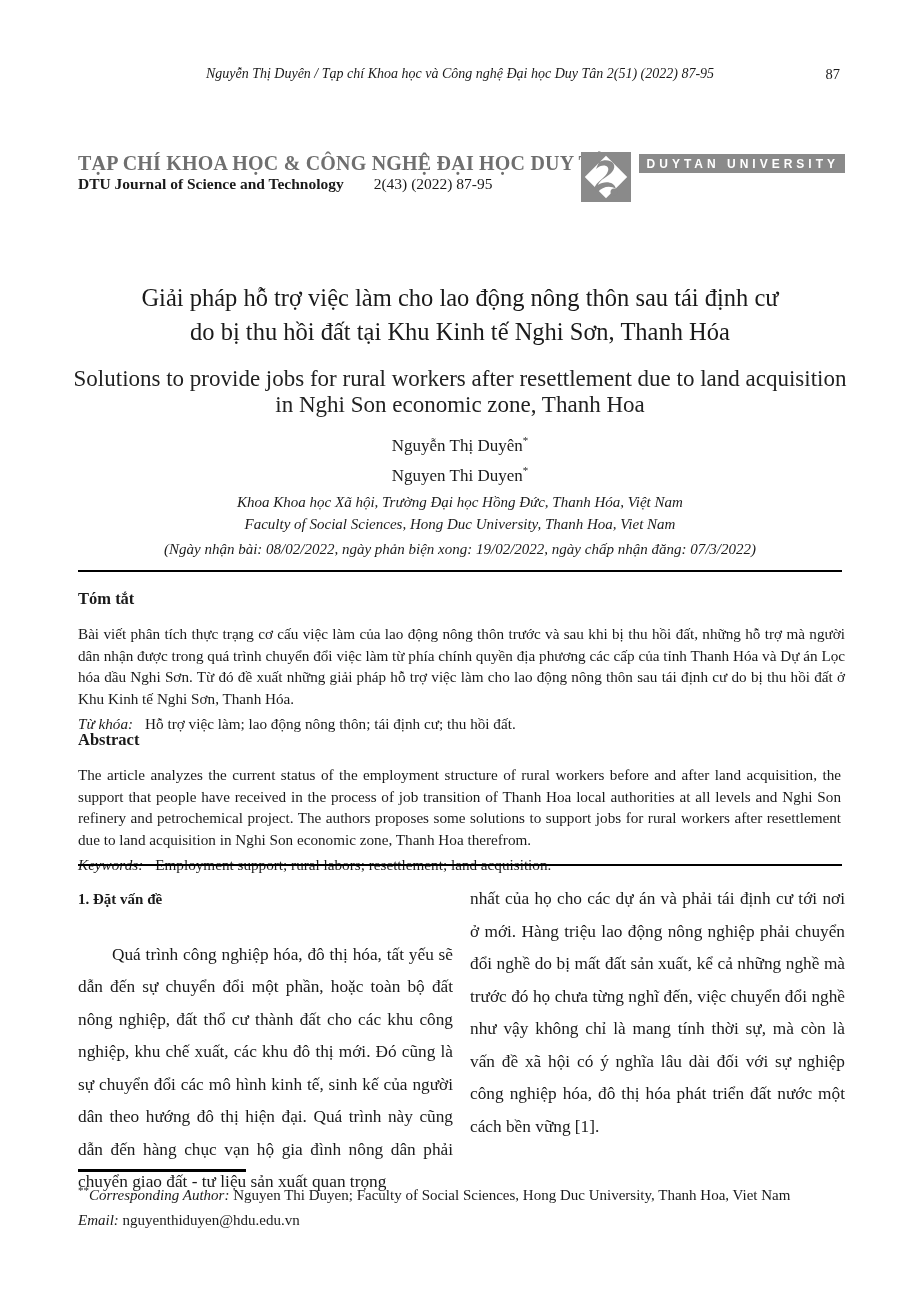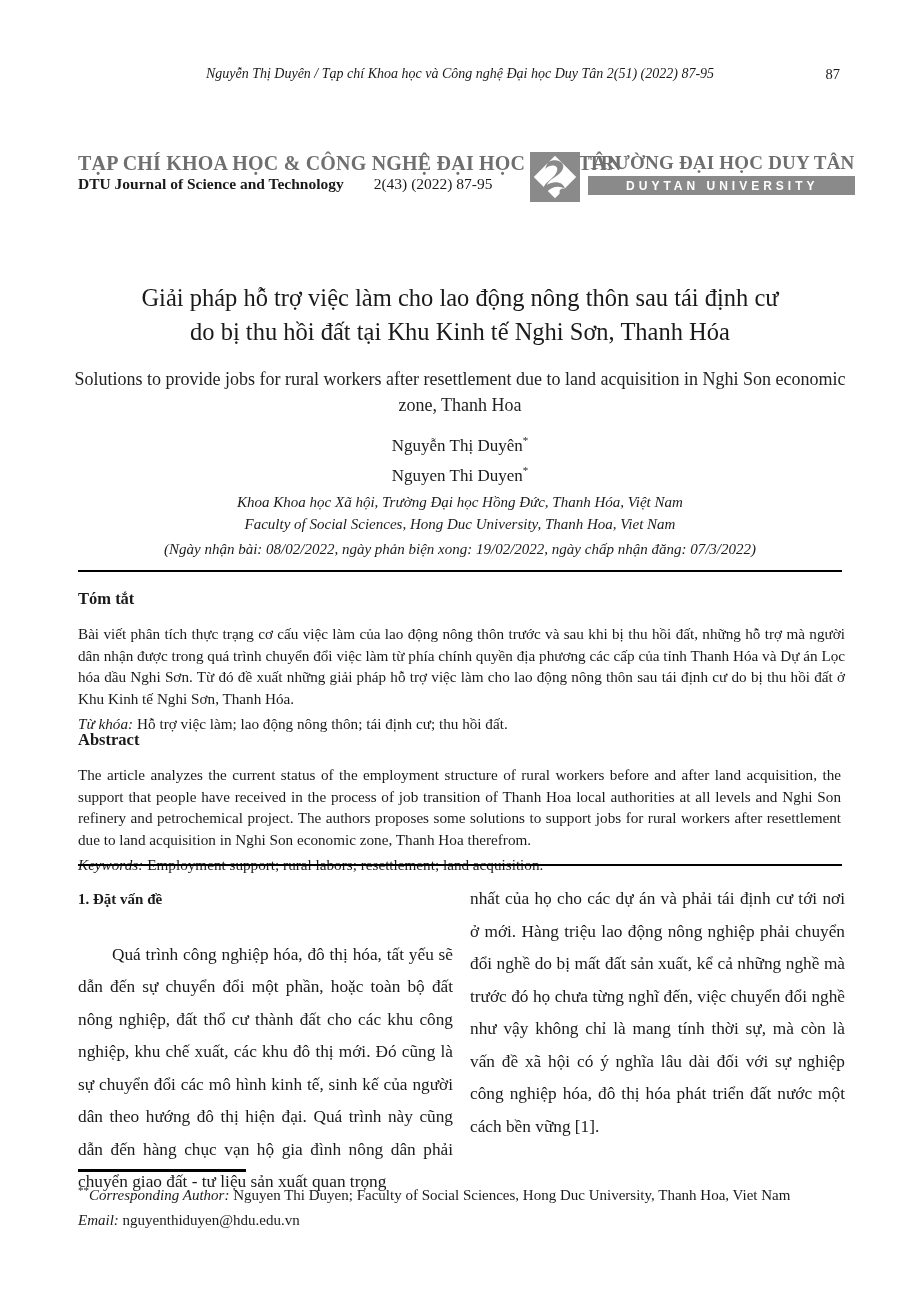--- a/index.html
+++ b/index.html
@@ -21,38 +21,38 @@
   .mh-right { display:flex; gap:8px; align-items:flex-start; }
   .logo-box { width:50px; height:50px; flex:0 0 50px; }
   .mh-right-text { display:flex; flex-direction:column; }
   .univ-name-vi { color:#6f6f6f; font-weight:bold; font-size:19px; white-space:nowrap; letter-spacing:.2px; }
   .univ-name-en { margin-top:2px; background:#8a8a8a; color:#ffffff; font-family:"Liberation Sans", sans-serif;
                   font-weight:bold; font-size:12px; letter-spacing:4px; padding:3px 6px 2px 8px; text-align:center;
                   box-shadow: inset 0 0 0 1px #8a8a8a; }
 
   
   .article-title { top:281px; left:60px; right:60px; text-align:center; font-size:24.5px; line-height:34px; }
-  .article-subtitle { top:366px; left:70px; right:70px; text-align:center; font-size:18px; line-height:26px; color:#222; }
+  .article-subtitle { top:366px; left:70px; right:70px; text-align:center; font-size:23px; line-height:26px; color:#222; }
   .authors { top:428px; left:78px; right:78px; text-align:center; font-size:17px; line-height:25px; }
   .authors sup { font-size:11px; }
   .affiliations { top:491px; left:78px; right:78px; text-align:center; font-style:italic; font-size:15px; line-height:22px; }
   .dates-line { top:541px; left:78px; right:78px; text-align:center; font-style:italic; font-size:15px; }
 
   .rule { background:#000; height:2px; }
   .rule-1 { top:570px; left:78px; right:78px; }
   .rule-2 { top:864px; left:78px; right:78px; height:2px; }
 
   
   .sec-vi { top:589px; left:78px; right:75px; }
   .sec-en { top:730px; left:78px; right:79px; }
   .sec-heading { font-weight:bold; font-size:16.5px; }
   .sec-body { margin-top:14px; font-size:15.2px; line-height:21.6px; text-align:justify; }
   .kw-line { margin-top:6px; font-size:15.2px; }
   .kw-label { font-style:italic; }
-  .kw-text { margin-left:4px; }
+  .kw-text { margin-left:12px; }
 
   
   .columns { top:883px; left:78px; right:75px; display:flex; gap:17px; }
   .col { width:375px; font-size:17.3px; line-height:32.5px; text-align:justify; }
   .col-heading { font-weight:bold; font-size:15px; margin-bottom:23px; }
   .para-indent { text-indent:34px; }
 
   
   .footnote-rule { top:1169px; left:78px; width:168px; height:2.5px; background:#000; }
   .footnote { top:1178px; left:78px; right:70px; font-size:15px; line-height:24.5px; }
@@ -78,21 +78,20 @@
   <div class="mh-right">
     <span class="logo-box">
       <svg width="50" height="50" viewBox="0 0 50 50" aria-hidden="true">
         <rect x="0" y="0" width="50" height="50" fill="#8a8a8a"></rect>
         <rect x="10" y="10" width="30" height="30" fill="#ffffff" transform="rotate(45 25 25)"></rect>
         <path d="M18 10 C 28 5, 38 12, 31 20 C 27 25, 19 27, 17 33 C 23 29, 33 29, 35 37 C 29 33, 21 35, 17 40 L 13 37 C 15 29, 25 26, 27 19 C 29 13, 21 11, 15 17 Z" fill="#8a8a8a"></path>
         <circle cx="33" cy="40" r="3.5" fill="#8a8a8a"></circle>
       </svg>
     </span>
     <span class="mh-right-text">
-      <span class="univ-name-vi">TRƯỜNG ĐẠI HỌC DUY TÂN</span>
       <span class="univ-name-en">DUYTAN UNIVERSITY</span>
     </span>
   </div>
 </div>
 
 <div class="abs article-title">
   <div>Giải pháp hỗ trợ việc làm cho lao động nông thôn sau tái định cư</div>
   <div>do bị thu hồi đất tại Khu Kinh tế Nghi Sơn, Thanh Hóa</div>
 </div>
 

